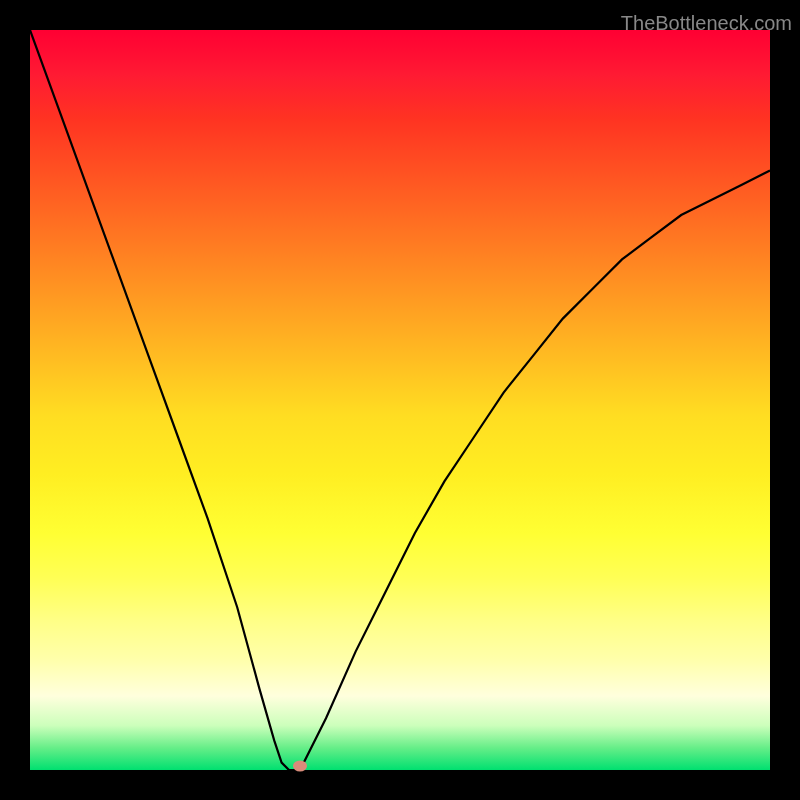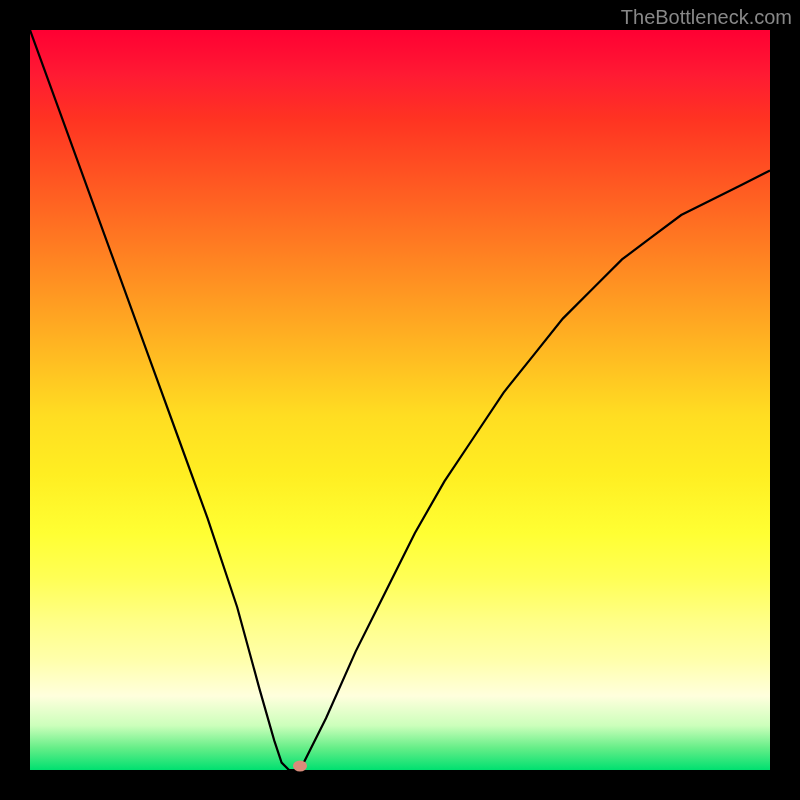--- a/index.html
+++ b/index.html
@@ -11,21 +11,21 @@
     overflow: hidden;
     font-family: Arial, Helvetica, sans-serif;
   }
   .container {
     position: relative;
     width: 800px;
     height: 800px;
   }
   .watermark {
     position: absolute;
-    top: 6px;
+    top: 12px;
     right: 8px;
     color: #888;
     font-size: 20px;
     font-weight: 500;
     z-index: 10;
   }
   .plot-area {
     position: absolute;
     left: 30px;
     top: 30px;

